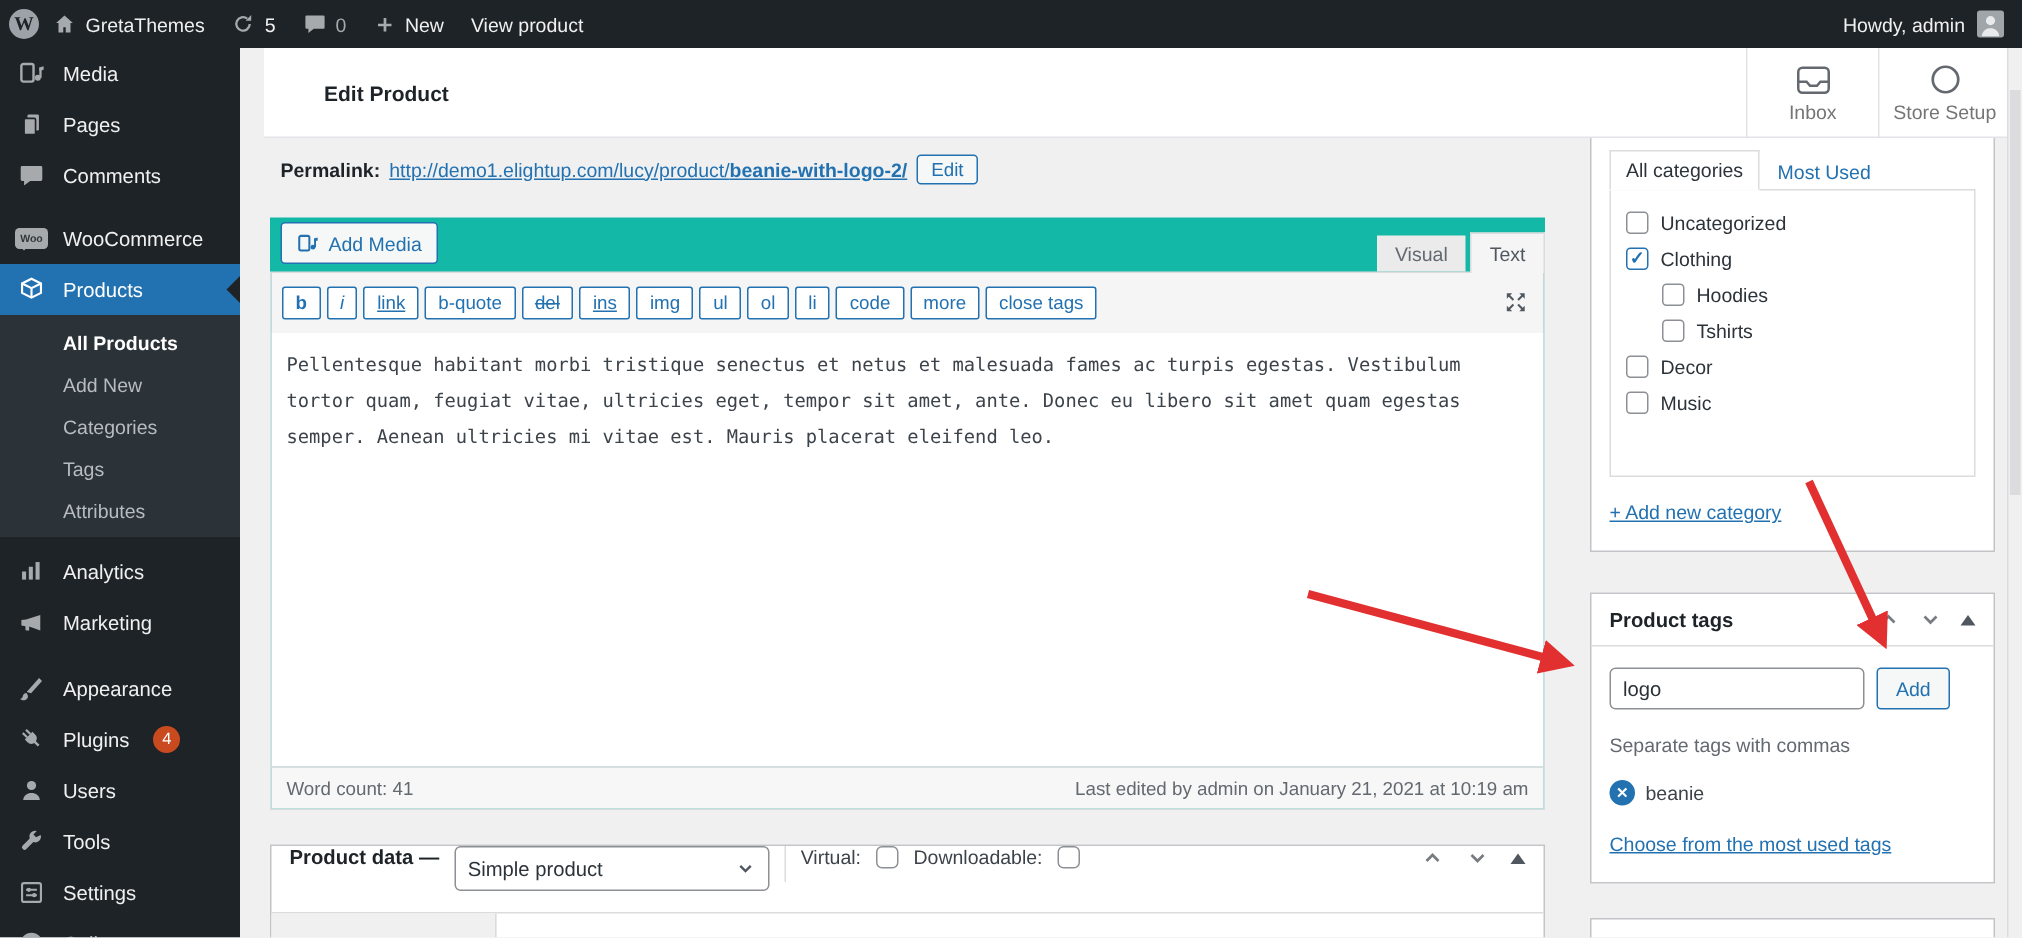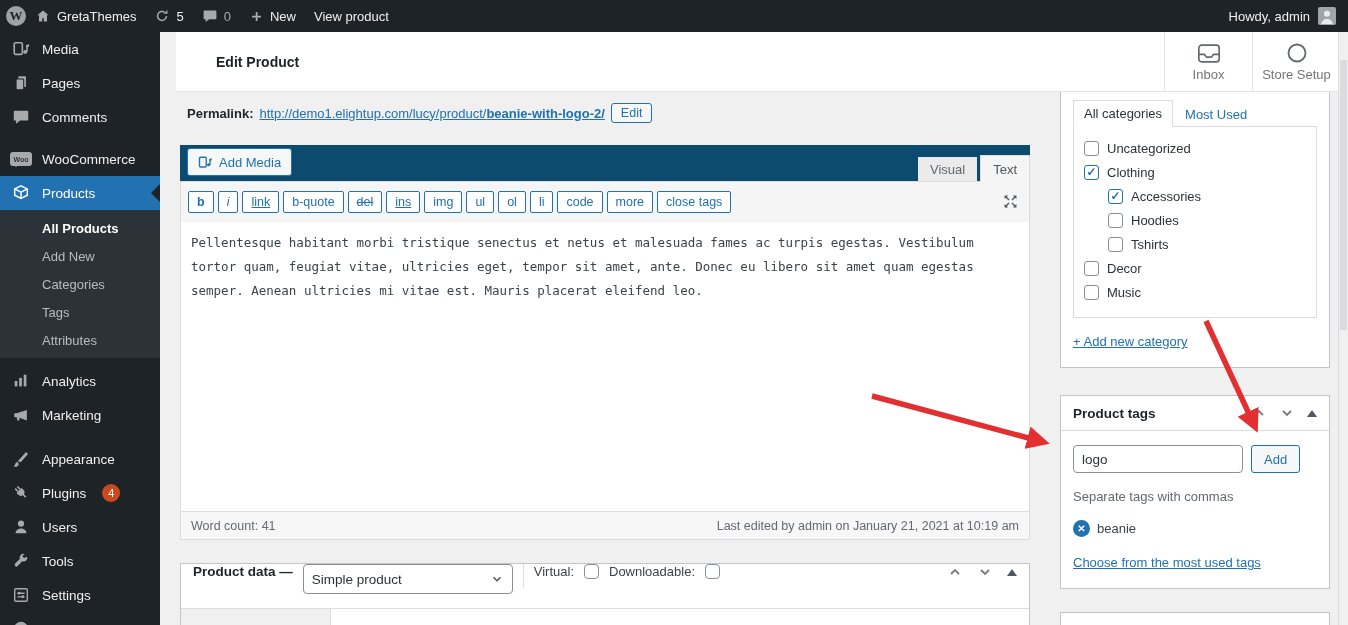--- a/index.html
+++ b/index.html
@@ -55,21 +55,21 @@
   .hd-action { width: 88px; border-left: 1px solid #e2e4e7; display: flex; flex-direction: column;
     align-items: center; justify-content: center; gap: 3px; cursor: pointer; }
   .hd-action span { font-size: 13px; color: #757575; }
   
   .permalink { position: absolute; left: 27px; top: 71px; font-size: 13px; display: flex; align-items: center; gap: 6px; }
   .permalink b.lab { color: #1d2327; }
   .permalink a { color: #2271b1; text-decoration: underline; cursor: pointer; }
   .btn-small { background: #f6f7f7; border: 1px solid #2271b1; color: #2271b1; border-radius: 3px;
     font-size: 12.5px; padding: 2px 9px; cursor: pointer; font-family: inherit; }
   
-  .editor-section { position: absolute; left: 20px; top: 113px; width: 850px; height: 395px; background: #0c4a6e; }
+  .editor-section { position: absolute; left: 20px; top: 113px; width: 850px; height: 395px; background: #14b8a6; }
   .editor-tools { position: relative; height: 36px; }
   .add-media { position: absolute; left: 7px; top: 3px; height: 28px; display: flex; align-items: center; gap: 6px;
     background: #f6f7f7; border: 1px solid #2271b1; color: #2271b1; border-radius: 3px; padding: 0 10px;
     font-size: 13px; cursor: pointer; font-family: inherit; }
   .ed-tabs { position: absolute; right: 0; bottom: -1px; display: flex; align-items: flex-end; z-index: 2; }
   .tab { padding: 0 12px; display: flex; align-items: center; font-size: 13px; cursor: pointer; }
   .tab-visual { background: #ebebeb; color: #646970; height: 24px; margin-right: 3px; margin-bottom: 1px; }
   .tab-text { background: #f5f5f5; border: 1px solid #dcdcde; border-bottom: none; color: #50575e; height: 27px; }
   .editor-container { position: absolute; top: 36px; left: 0; right: 0; bottom: 0; border: 1px solid #dcdcde; }
   .quicktags { height: 40px; background: #f5f5f5; display: flex; align-items: center; gap: 4px;
@@ -454,24 +454,20 @@
     <div class="cat-panel">
       <div class="cat-row">
         <span class="cb"></span>
         <span>Uncategorized</span>
       </div>
       <div class="cat-row">
         <span class="cb checked"></span>
         <span>Clothing</span>
       </div>
       <div class="cat-row child">
-        <span class="cb checked"></span>
-        <span>Accessories</span>
-      </div>
-      <div class="cat-row child">
         <span class="cb"></span>
         <span>Hoodies</span>
       </div>
       <div class="cat-row child">
         <span class="cb"></span>
         <span>Tshirts</span>
       </div>
       <div class="cat-row">
         <span class="cb"></span>
         <span>Decor</span>

